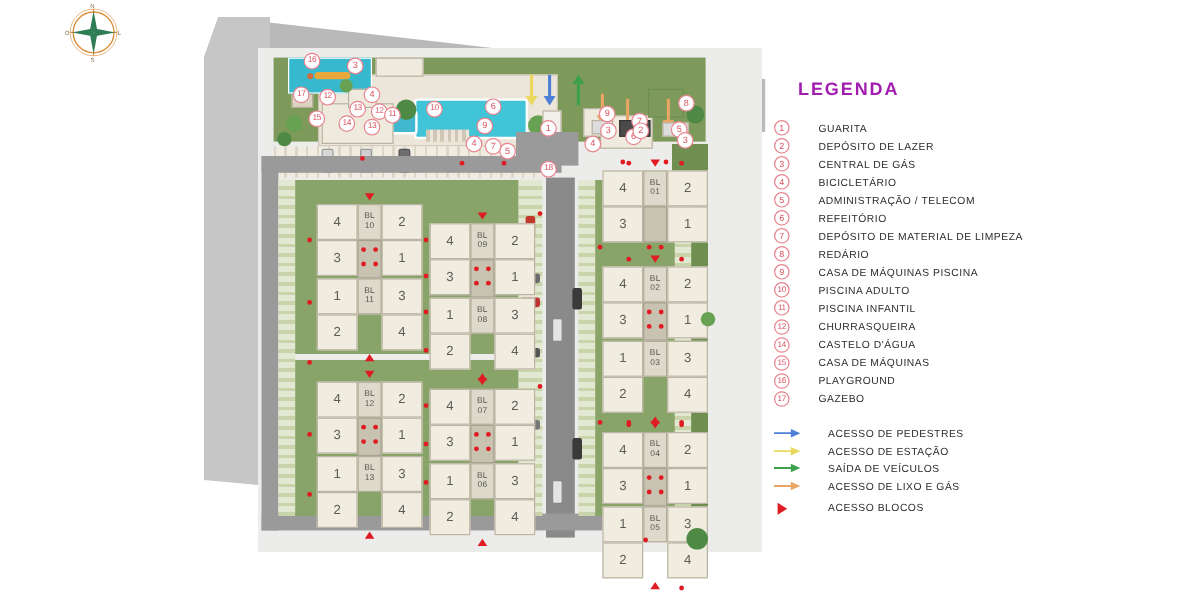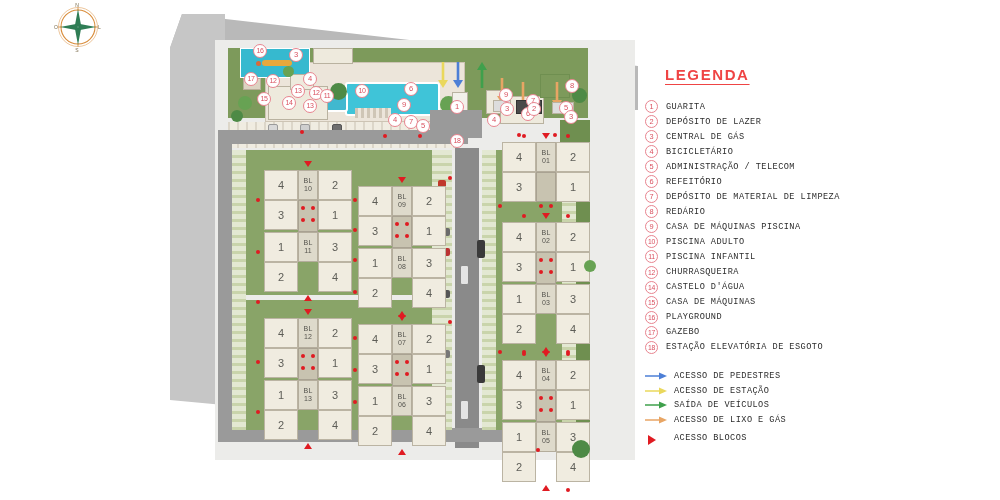--- a/index.html
+++ b/index.html
@@ -16,35 +16,35 @@
   
   #compass { position: absolute; left: 42px; top: 2px; width: 72px; height: 52px; }
 
   
   #siteplan { position: absolute; left: 0px; top: 0px; width: 640px; height: 500px; }
 
   
   #legend { position: absolute; left: 645px; top: 66px; width: 350px; height: 410px; }
   #legend-title {
     font-size: 15px; font-weight: bold; letter-spacing: 1.6px;
-    color: #ef4444; text-decoration: underline; text-underline-offset: 4px;
+    color: #a21caf; text-underline-offset: 4px;
     margin: 0 0 16px 20px; white-space: nowrap;
   }
   .leg-row { display: flex; align-items: center; height: 15.05px; }
   .leg-num {
     flex: 0 0 auto; width: 13px; height: 13px; border-radius: 50%;
     border: 1px solid #e8848f; color: #d9505f;
     font-size: 7.4px; line-height: 11px; text-align: center;
     font-family: "Liberation Sans", sans-serif; font-weight: 400;
     background: #fff; margin-right: 8px;
   }
   .leg-num.w2 { font-size: 6.8px; letter-spacing: -0.3px; }
   .leg-txt {
     font-size: 8.6px; color: #2d2d2d; letter-spacing: 0.45px;
-    white-space: nowrap; font-family: Liberation Mono, monospace;
+    white-space: nowrap; font-family: Liberation Sans, sans-serif; margin-left: 16px;
   }
   
   #legend-arrows { margin-top: 14px; }
   .arr-row { display: flex; align-items: center; height: 14.6px; }
   .arr-sym { flex: 0 0 auto; width: 22px; height: 10px; margin-right: 7px; position: relative; }
   .arr-sym svg { display: block; }
   .mark-sym { flex: 0 0 auto; width: 22px; height: 12px; margin-right: 7px; position: relative; }
 
   
   .abs { position: absolute; }
@@ -514,24 +514,20 @@
           <span class="leg-num w2">15</span>
           <span class="leg-txt">CASA DE MÁQUINAS</span>
         </div>
       <div class="leg-row">
           <span class="leg-num w2">16</span>
           <span class="leg-txt">PLAYGROUND</span>
         </div>
       <div class="leg-row">
           <span class="leg-num w2">17</span>
           <span class="leg-txt">GAZEBO</span>
-        </div>
-      <div class="leg-row">
-          <span class="leg-num w2">18</span>
-          <span class="leg-txt">ESTAÇÃO ELEVATÓRIA DE ESGOTO</span>
         </div>
     </div>
 
     <div id="legend-arrows">
       <div class="arr-row">
         <span class="arr-sym">
           <svg width="22" height="10" viewBox="0 0 22 10">
               <line x1="0" y1="5" x2="15" y2="5" stroke="#4d7fd6" stroke-width="1.5"></line>
               <polygon points="14,1.5 22,5 14,8.5" fill="#4d7fd6"></polygon>
             </svg>

